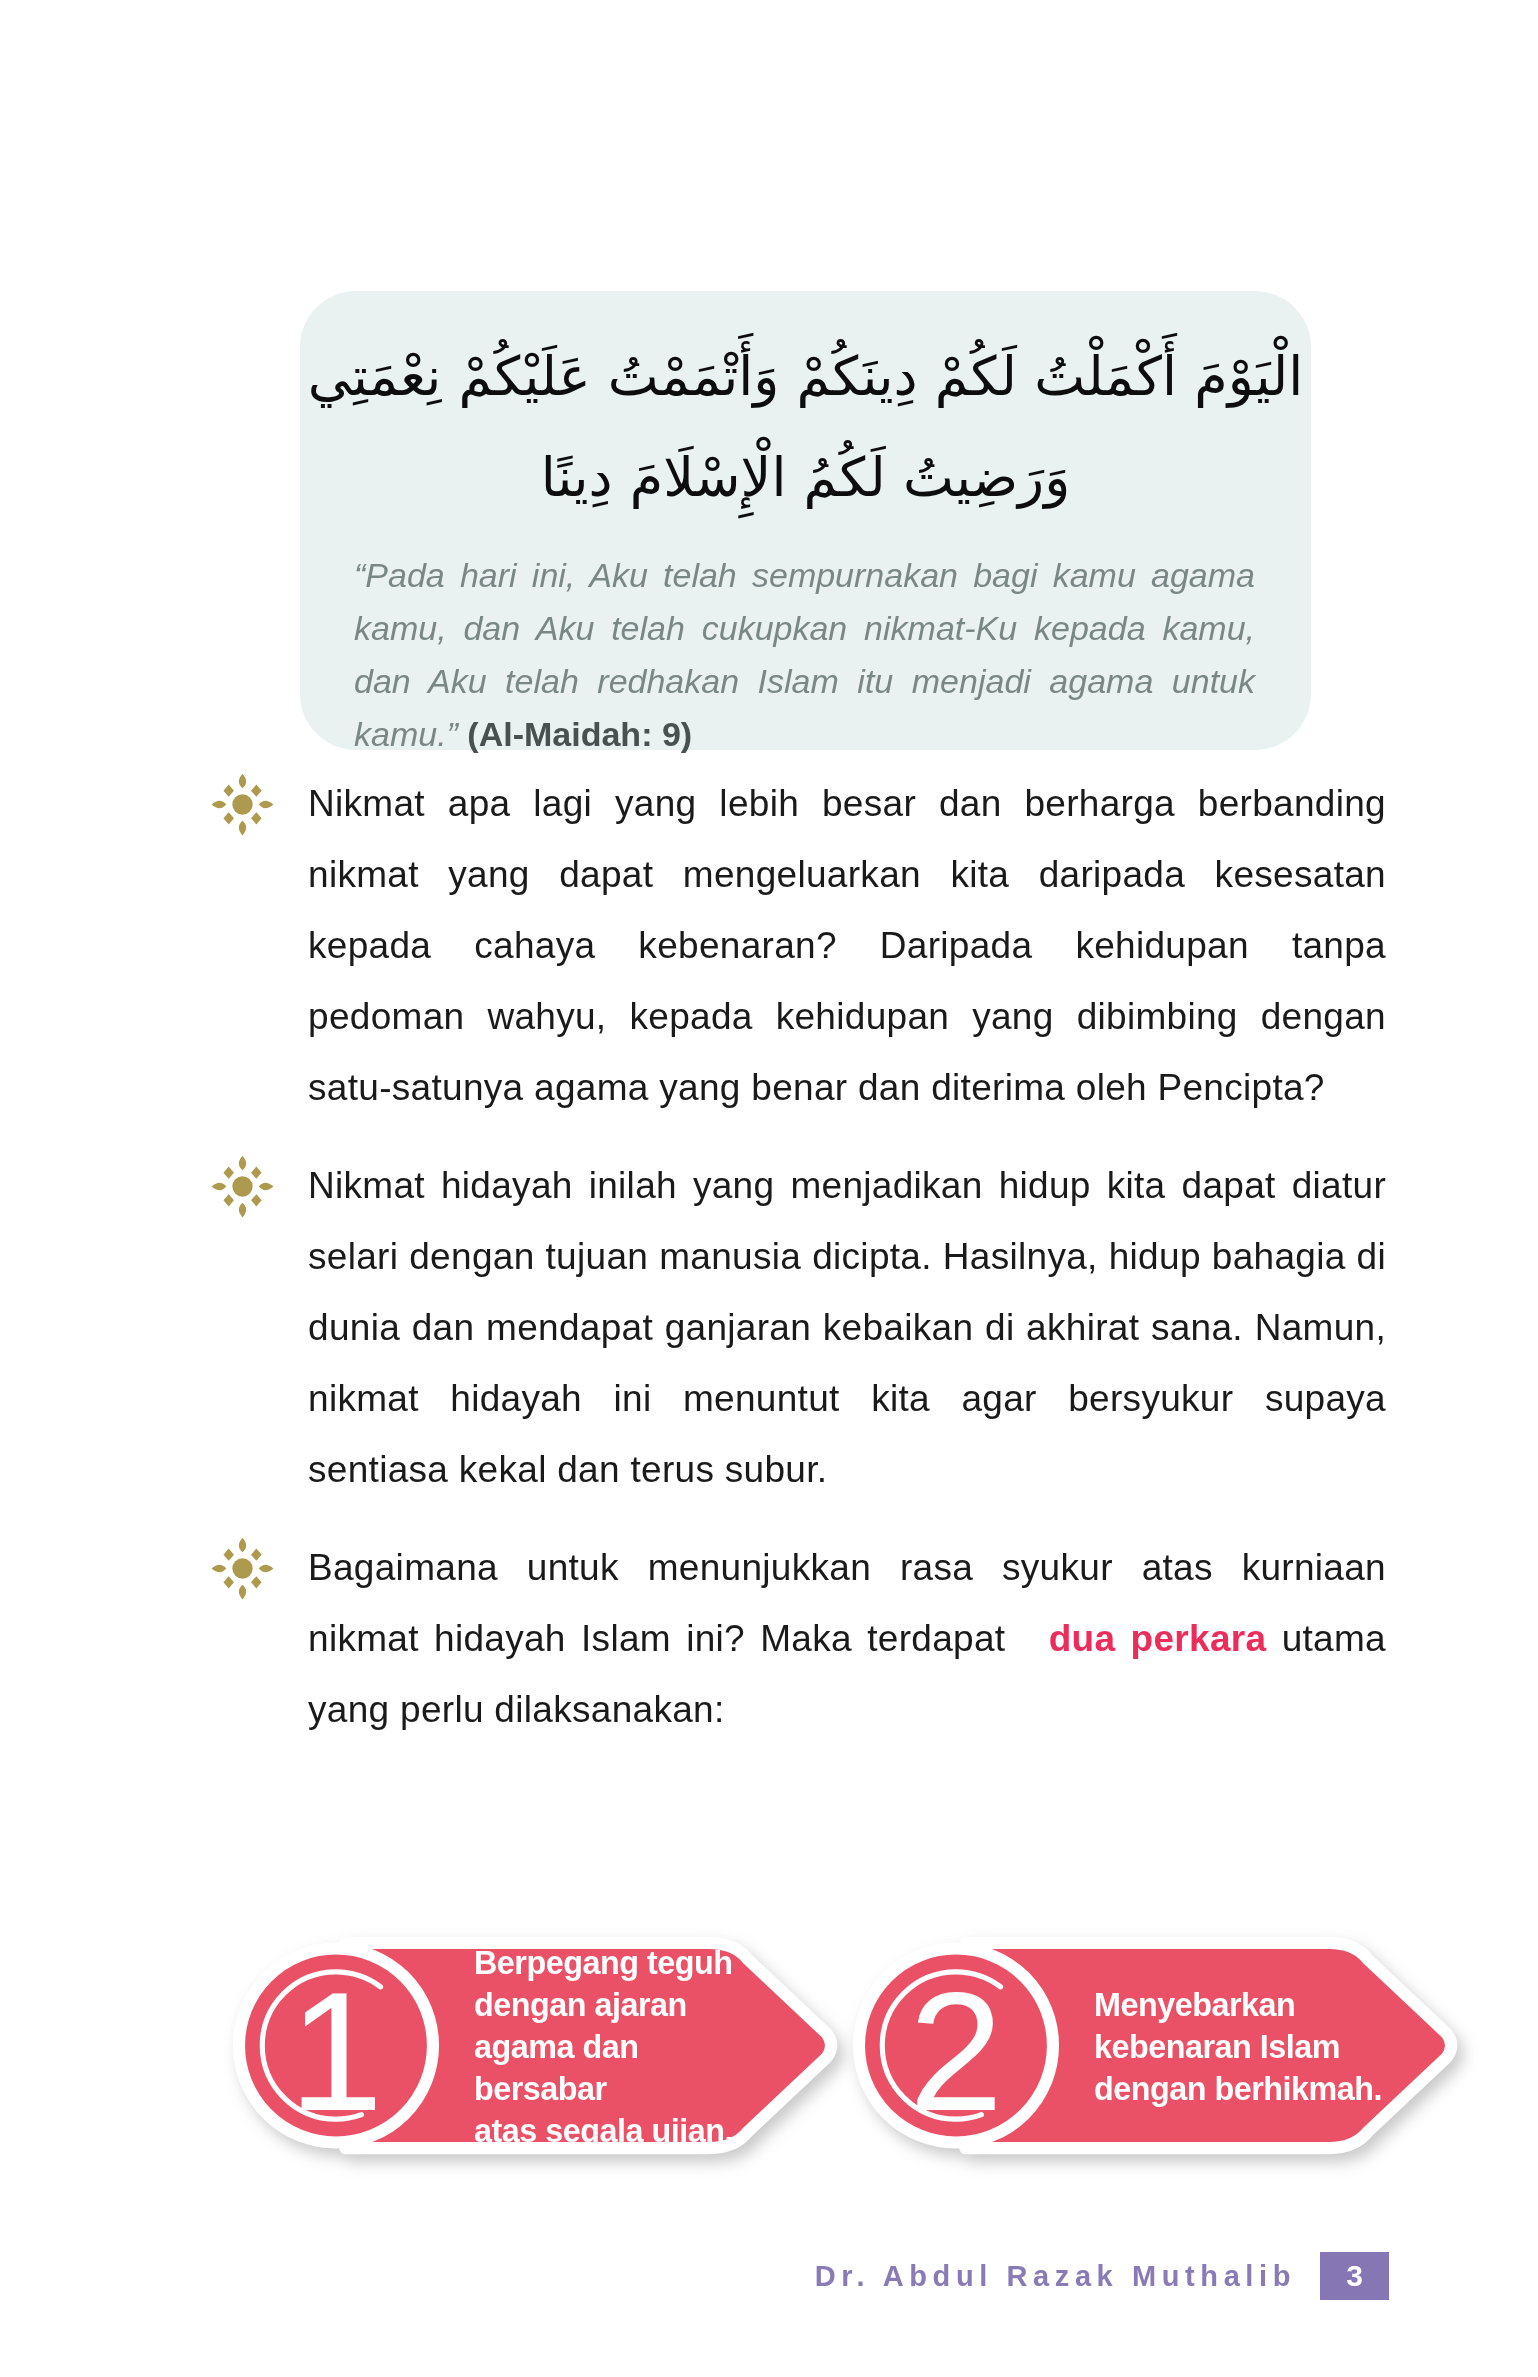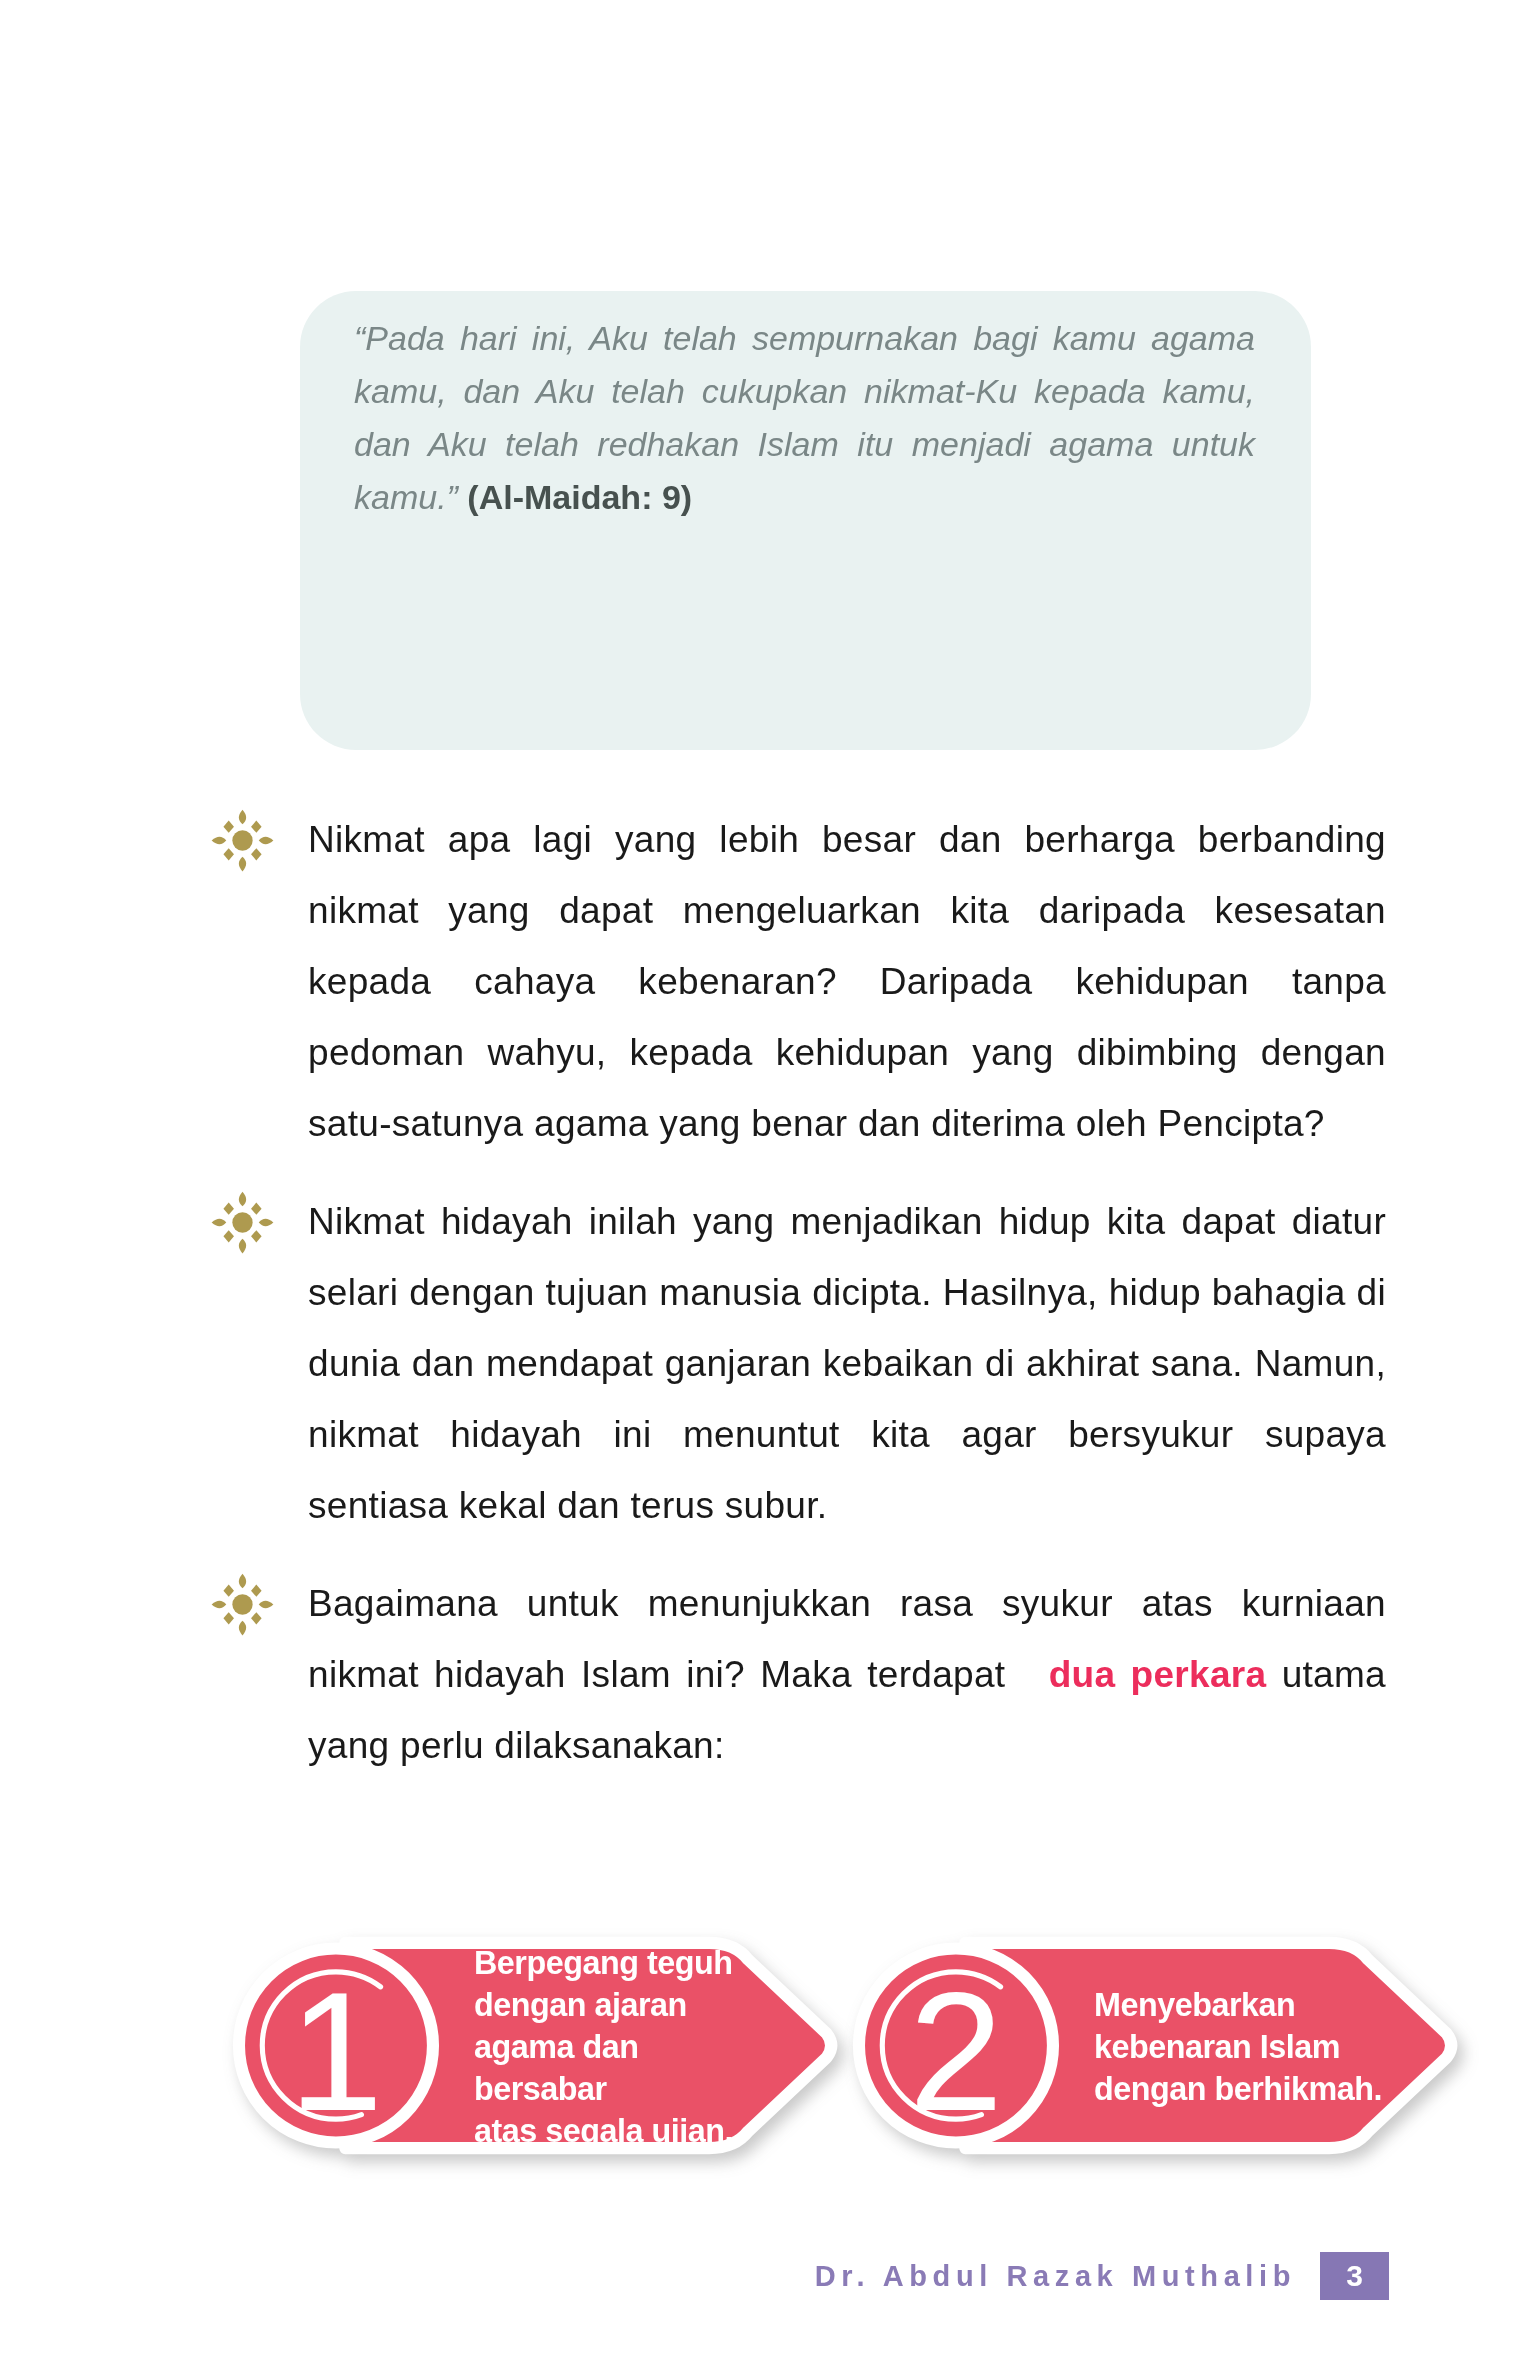--- a/index.html
+++ b/index.html
@@ -52,21 +52,21 @@
   }
   .translation .t-ref{
     font-style:normal;
     font-weight:bold;
     color:var(--reference_dark);
   }
 
   
   .content{
     position:absolute;
-    left:210px;top:804px;
+    left:210px;top:768px;
     width:1176px;
   }
   .para{
     display:flex;
     align-items:flex-start;
     margin-bottom:27px;
   }
   .bullet{
     flex:0 0 65px;
     margin-right:33px;
@@ -144,20 +144,24 @@
     align-items:center;
     justify-content:center;
     font-size:30px;
     font-weight:bold;
   }
 </style>
 </head>
 <body>
 
 <section class="quote-box">
+  <div class="arabic">
+    <div>الْيَوْمَ أَكْمَلْتُ لَكُمْ دِينَكُمْ وَأَتْمَمْتُ عَلَيْكُمْ نِعْمَتِي</div>
+    <div>وَرَضِيتُ لَكُمُ الْإِسْلَامَ دِينًا</div>
+  </div>
   <p class="translation">
     <span class="t-body">“Pada hari ini, Aku telah sempurnakan bagi kamu agama kamu, dan Aku telah cukupkan nikmat-Ku kepada kamu, dan Aku telah redhakan Islam itu menjadi agama untuk kamu.” </span>
     <span class="t-ref">(Al-Maidah: 9)</span>
   </p>
 </section>
 
 <section class="content">
 
   <div class="para">
     <span class="bullet">

